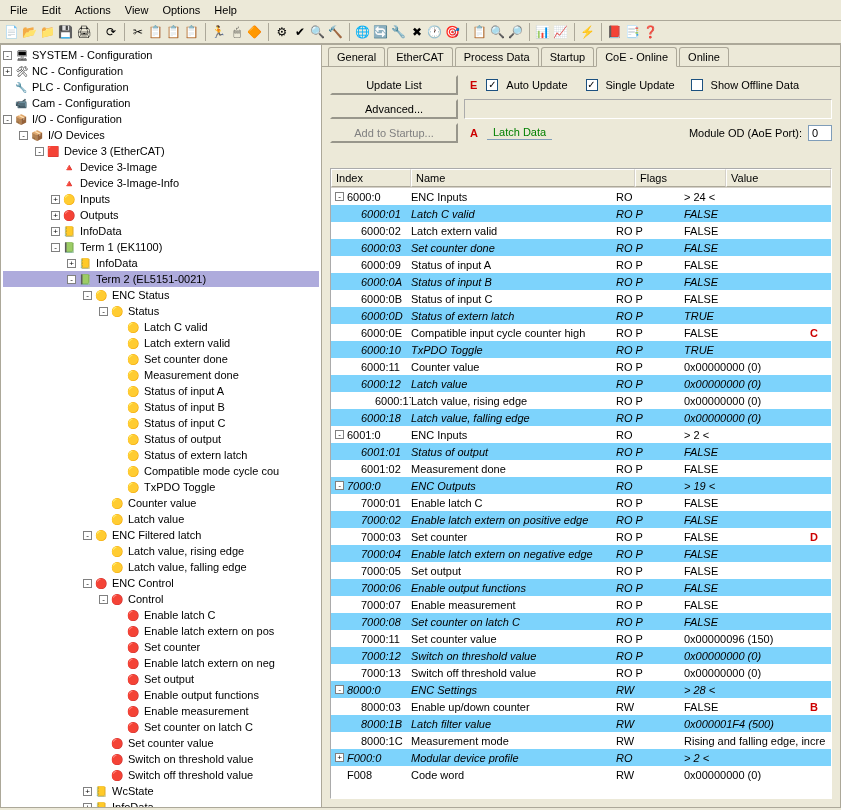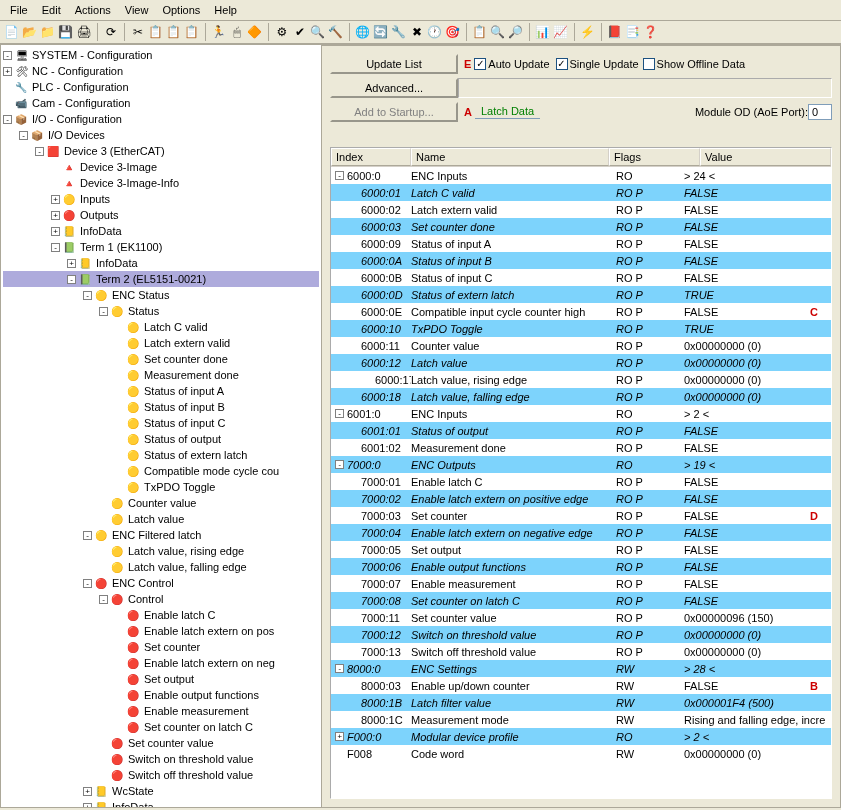--- a/index.html
+++ b/index.html
@@ -15,21 +15,21 @@
   .tree { padding: 2px; }
   .tree-row { display: flex; align-items: center; white-space: nowrap; height: 16px; overflow: hidden; }
   .pm { width: 9px; height: 9px; border: 1px solid #808080; display: inline-flex; align-items: center; justify-content: center; font-size: 8px; line-height: 7px; margin-right: 3px; background: #fff; flex-shrink: 0; cursor: pointer; }
   .pm.empty { visibility: hidden; }
   .tico { width: 14px; height: 14px; display: inline-flex; align-items: center; justify-content: center; margin-right: 3px; font-size: 10px; flex-shrink: 0; }
   .sel { background: #aeabdc; }
   .tabbar { display: flex; padding: 2px 6px 0 6px; }
   .tab { border: 1px solid #aca899; border-bottom: none; padding: 3px 8px; background: #ece9d8; margin-right: 2px; border-radius: 3px 3px 0 0; position: relative; }
   .tab.active { background: #ece9d8; z-index: 2; border-bottom: 1px solid #ece9d8; margin-bottom: -1px; }
   .tabcontent { flex: 1; border-top: 1px solid #aca899; padding: 8px; display: flex; flex-direction: column; overflow: hidden; }
-  .btnrow { display: flex; align-items: center; margin-bottom: 4px; }
+  .btnrow { display: flex; align-items: center; gap: 6px; margin-bottom: 4px; }
   .winbtn { border: 2px outset #ece9d8; background: #ece9d8; padding: 2px 6px; width: 128px; text-align: center; }
   .winbtn.disabled { color: #808080; }
   .statusbox { flex: 1; background: #ece9d8; border: 1px inset #fff; height: 20px; display: flex; align-items: center; padding: 0 4px; }
   .olgreen { color: #008000; border-bottom: 1px solid #7f9db9; padding: 0 6px 1px; }
   .inp { background: #fff; border: 1px solid #7f9db9; padding: 1px 3px; width: 24px; }
   .gridhead { display: flex; background: #ece9d8; border-bottom: 1px solid #d4d0c8; }
   .gridhead div { border-right: 1px solid #d4d0c8; padding: 2px 4px; border-top: 1px solid #fff; border-left: 1px solid #fff; border-bottom: 1px solid #aca899; }
   .gridbody { flex: 1; overflow: hidden; background: #fff; }
   .gridrow { display: flex; height: 17px; align-items: center; }
   .gcell { overflow: hidden; text-overflow: ellipsis; white-space: nowrap; }
@@ -337,20 +337,28 @@
         </div>
         <div class="tree-row " style="padding-left:80px">
           <span class="pm">+</span>
           <span class="tico">📒</span>
           <span>InfoData</span>
         </div>
       </div>
   </div>
 
   <div class="rightpane">
+    <div class="tabbar" id="tabbar">
+        <div class="tab ">General</div>
+        <div class="tab ">EtherCAT</div>
+        <div class="tab ">Process Data</div>
+        <div class="tab ">Startup</div>
+        <div class="tab active">CoE - Online</div>
+        <div class="tab ">Online</div>
+      </div>
     <div class="tabcontent">
       <div class="btnrow">
         <button class="winbtn">Update List</button>
         <span class="redlbl">E</span>
         <span class="cb">✓</span>
         <span>Auto Update</span>
         <span style="width:6px"></span>
         <span class="cb">✓</span>
         <span>Single Update</span>
         <span style="width:4px"></span>
@@ -366,21 +374,21 @@
         <span class="redlbl">A</span>
         <span class="olgreen">Latch Data</span>
         <span style="flex:1"></span>
         <span>Module OD (AoE Port):</span>
         <input class="inp" value="0" style="">
       </div>
 
       <div style="flex:1;display:flex;flex-direction:column;border:1px inset #fff;margin-top:21px;overflow:hidden">
         <div class="gridhead">
           <div style="width:80px">Index</div>
-          <div style="width:198px">Name</div>
+          <div style="width:224px">Name</div>
           <div style="width:91px">Flags</div>
           <div style="flex:1">Value</div>
         </div>
         <div class="gridbody" id="gridbody">
             <div class="gridrow " style="position:relative">
     <div class="gcell g-tree" style="padding-left:4px">
                 <span class="pm">-</span>
                 <span>6000:0</span>
               </div>
     <div class="gcell g-name">ENC Inputs</div>

